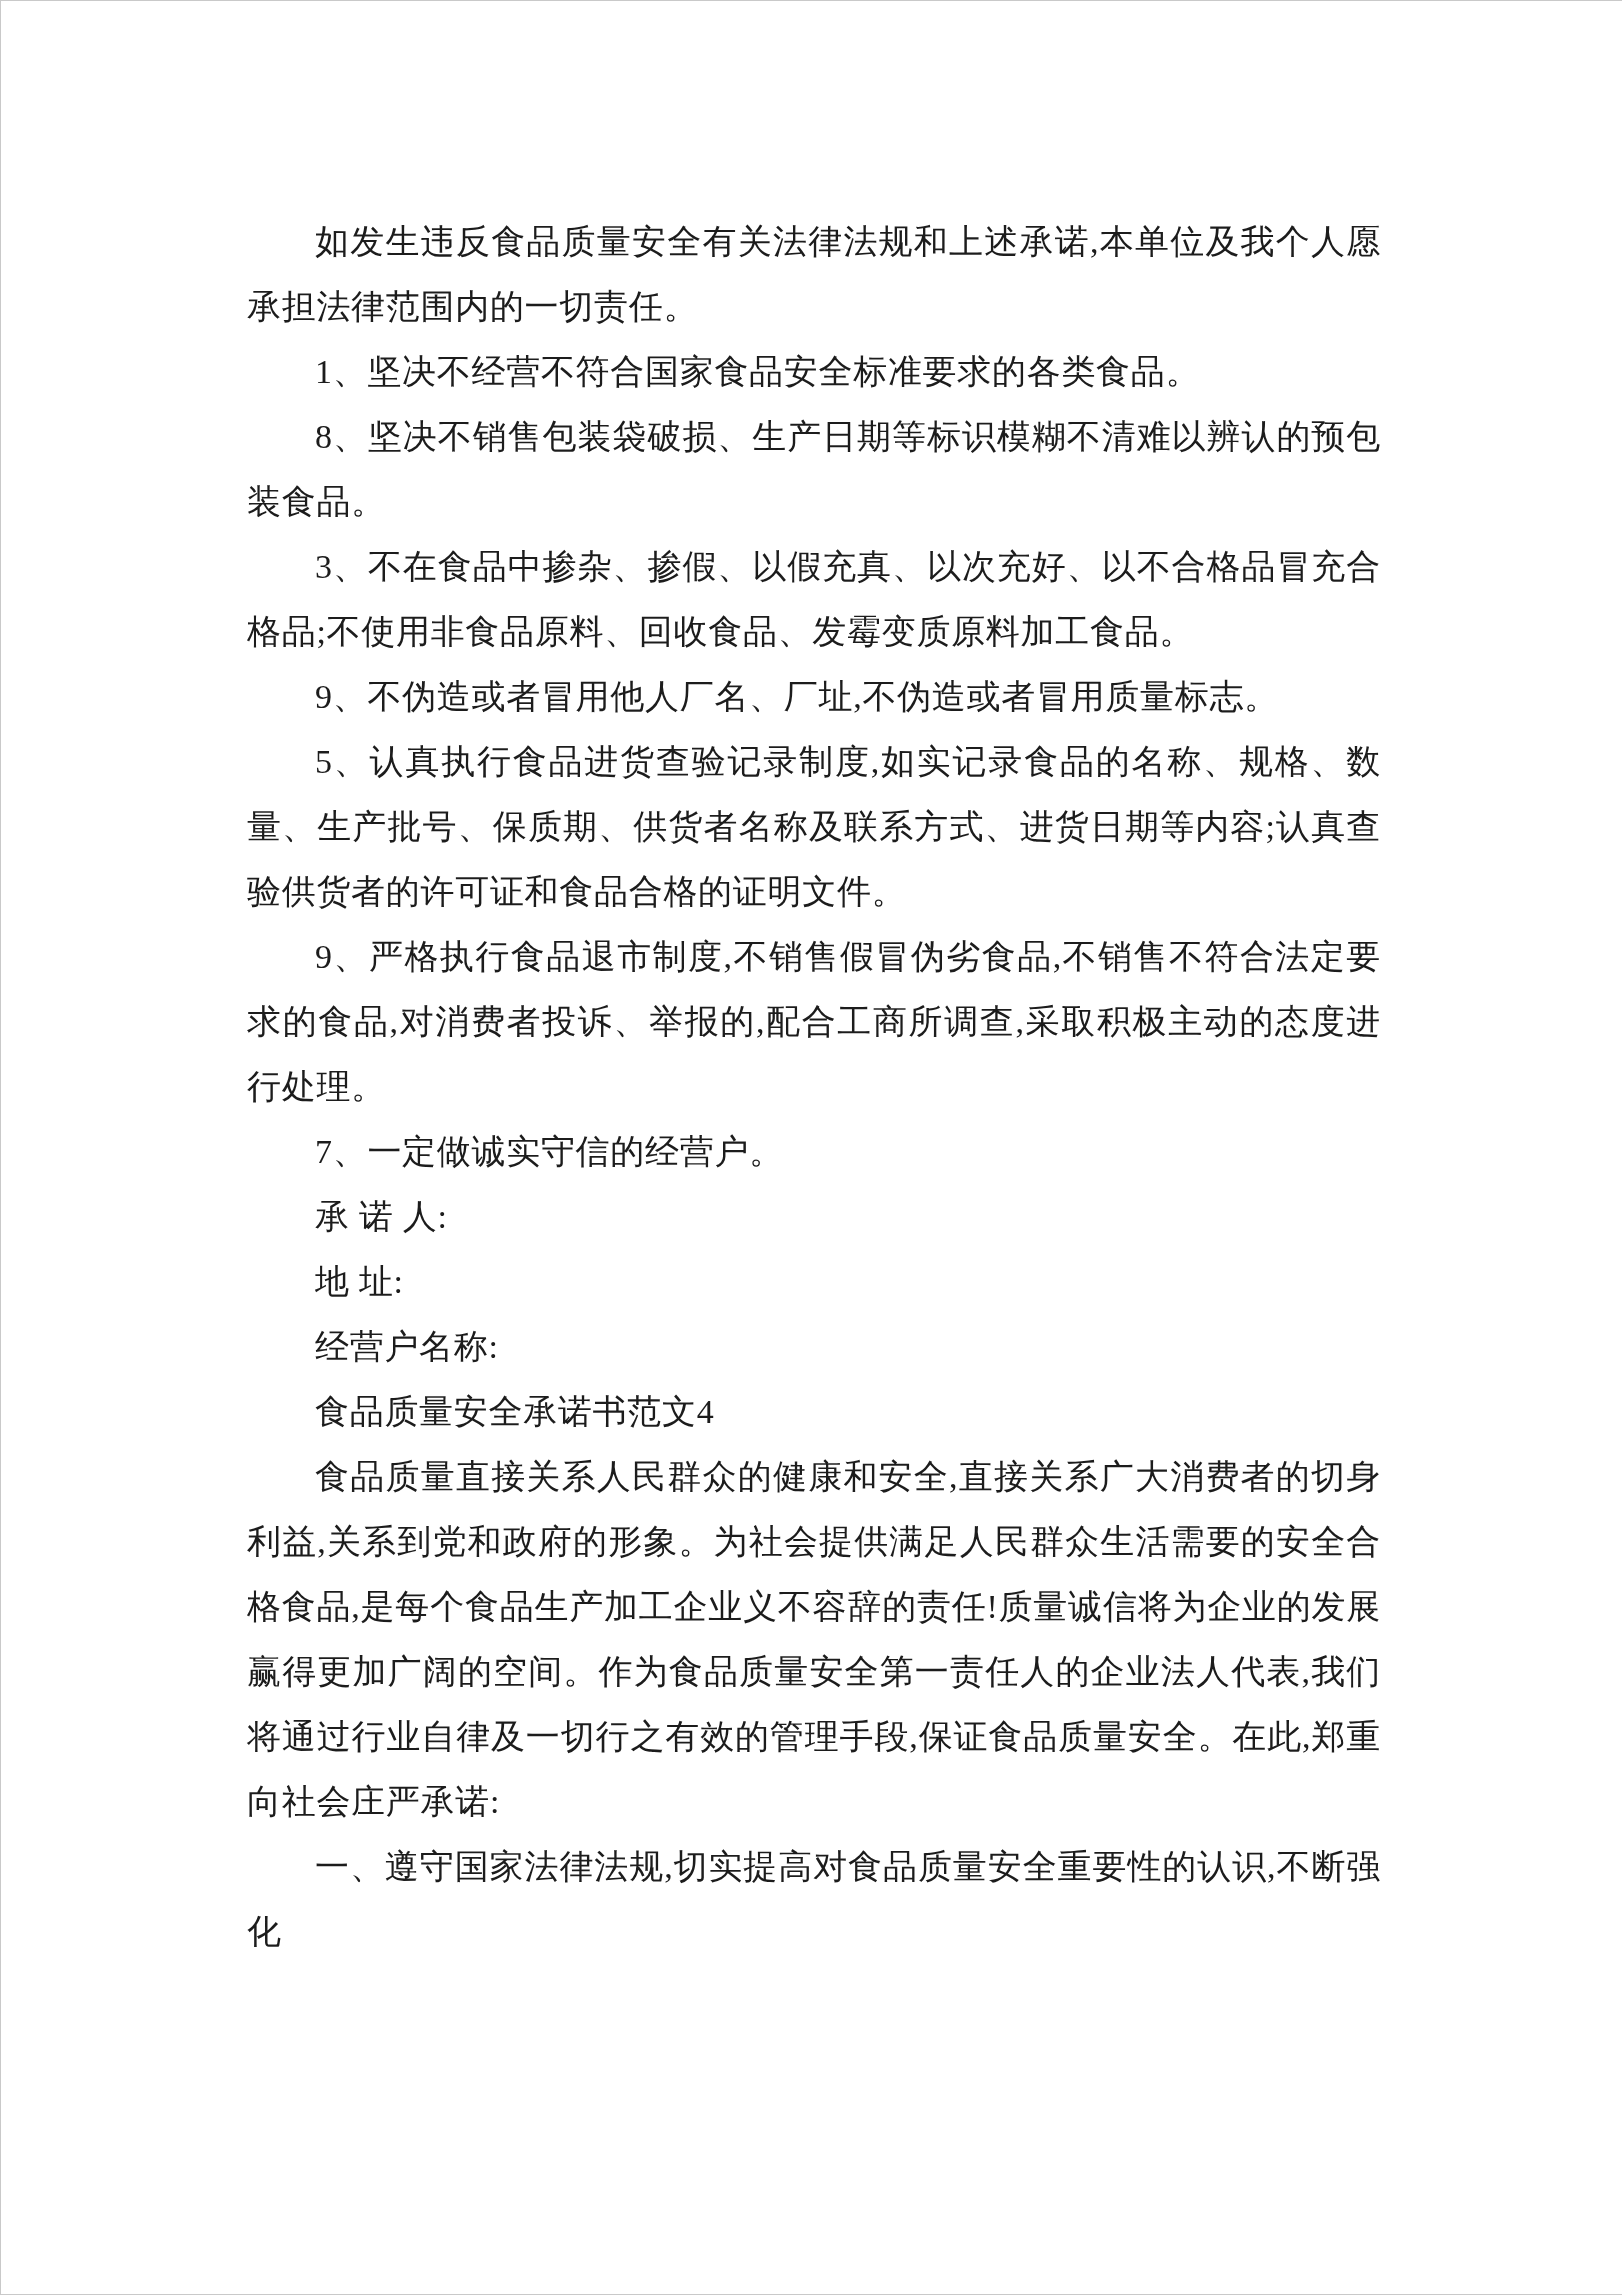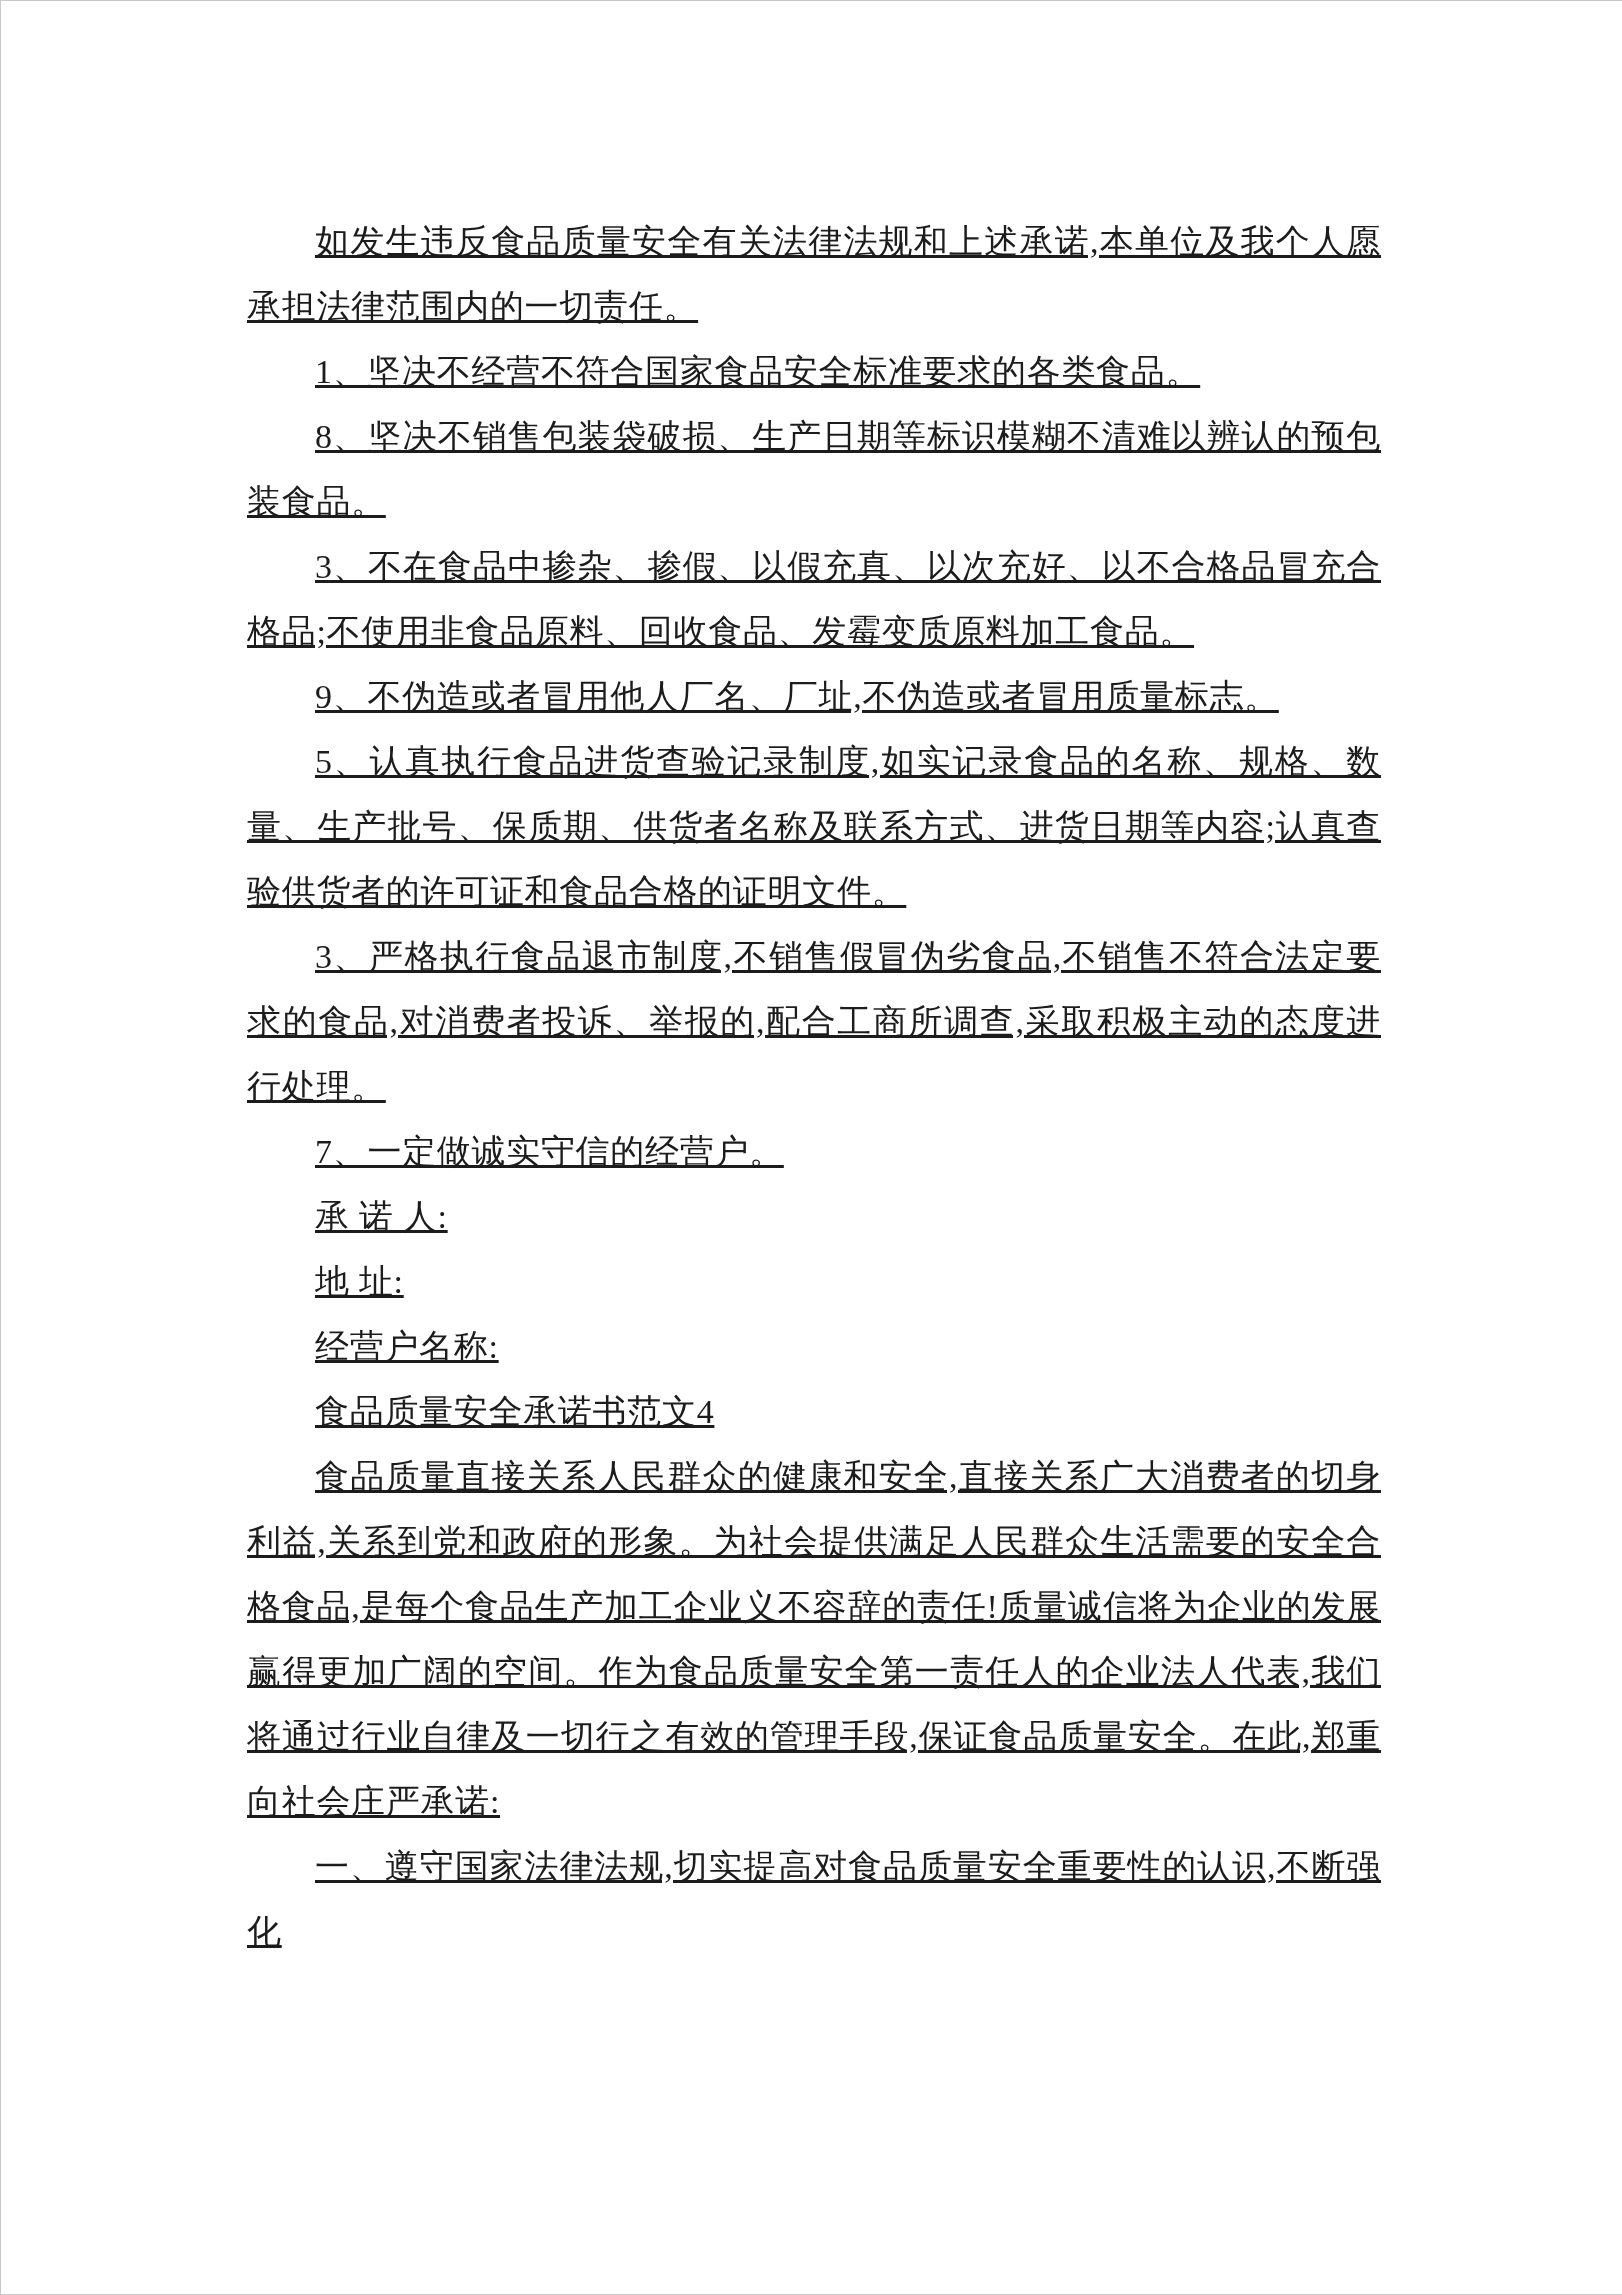--- a/index.html
+++ b/index.html
@@ -13,21 +13,20 @@
     color: #1c1c1c;
   }
   .page {
     position: relative;
     width: 1623px;
     height: 2295px;
     background: #ffffff;
     border: 1.3px solid #c9c9c9;
     padding: 208px 241px 0 246px;
     overflow: hidden;
-    text-decoration: underline;
   }
   .text-block {
     width: 100%;
   }
   .para {
     font-size: 34px;
     line-height: 65px;
     text-align: justify;
     text-indent: 2em;
     color: #1c1c1c;
@@ -42,21 +41,21 @@
 <body>
 
 <div class="page">
   <div class="text-block">
     <p class="para">如发生违反食品质量安全有关法律法规和上述承诺,本单位及我个人愿承担法律范围内的一切责任。</p>
     <p class="para">1、坚决不经营不符合国家食品安全标准要求的各类食品。</p>
     <p class="para">8、坚决不销售包装袋破损、生产日期等标识模糊不清难以辨认的预包装食品。</p>
     <p class="para">3、不在食品中掺杂、掺假、以假充真、以次充好、以不合格品冒充合格品;不使用非食品原料、回收食品、发霉变质原料加工食品。</p>
     <p class="para">9、不伪造或者冒用他人厂名、厂址,不伪造或者冒用质量标志。</p>
     <p class="para">5、认真执行食品进货查验记录制度,如实记录食品的名称、规格、数量、生产批号、保质期、供货者名称及联系方式、进货日期等内容;认真查验供货者的许可证和食品合格的证明文件。</p>
-    <p class="para">3、严格执行食品退市制度,不销售假冒伪劣食品,不销售不符合法定要求的食品,对消费者投诉、举报的,配合工商所调查,采取积极主动的态度进行处理。</p>
+    <p class="para">9、严格执行食品退市制度,不销售假冒伪劣食品,不销售不符合法定要求的食品,对消费者投诉、举报的,配合工商所调查,采取积极主动的态度进行处理。</p>
     <p class="para">7、一定做诚实守信的经营户。</p>
     <p class="para">承 诺 人:</p>
     <p class="para">地 址:</p>
     <p class="para">经营户名称:</p>
     <p class="para heading">食品质量安全承诺书范文4</p>
     <p class="para">食品质量直接关系人民群众的健康和安全,直接关系广大消费者的切身利益,关系到党和政府的形象。为社会提供满足人民群众生活需要的安全合格食品,是每个食品生产加工企业义不容辞的责任!质量诚信将为企业的发展赢得更加广阔的空间。作为食品质量安全第一责任人的企业法人代表,我们将通过行业自律及一切行之有效的管理手段,保证食品质量安全。在此,郑重向社会庄严承诺:</p>
     <p class="para">一、遵守国家法律法规,切实提高对食品质量安全重要性的认识,不断强化</p>
   </div>
 </div>
 

